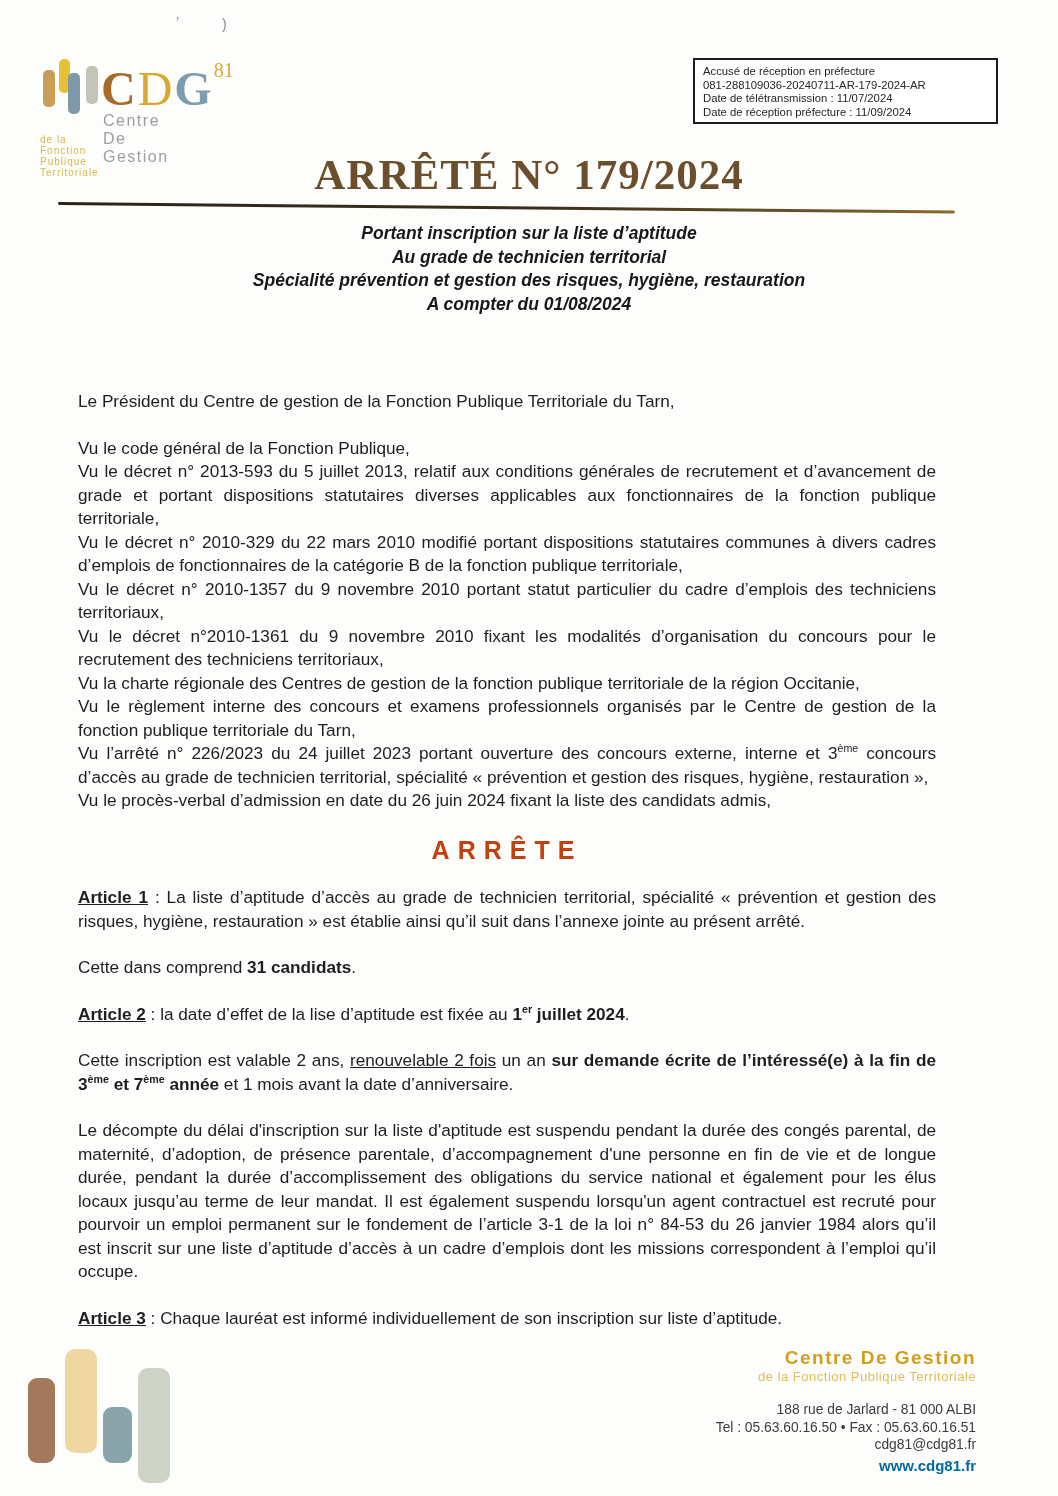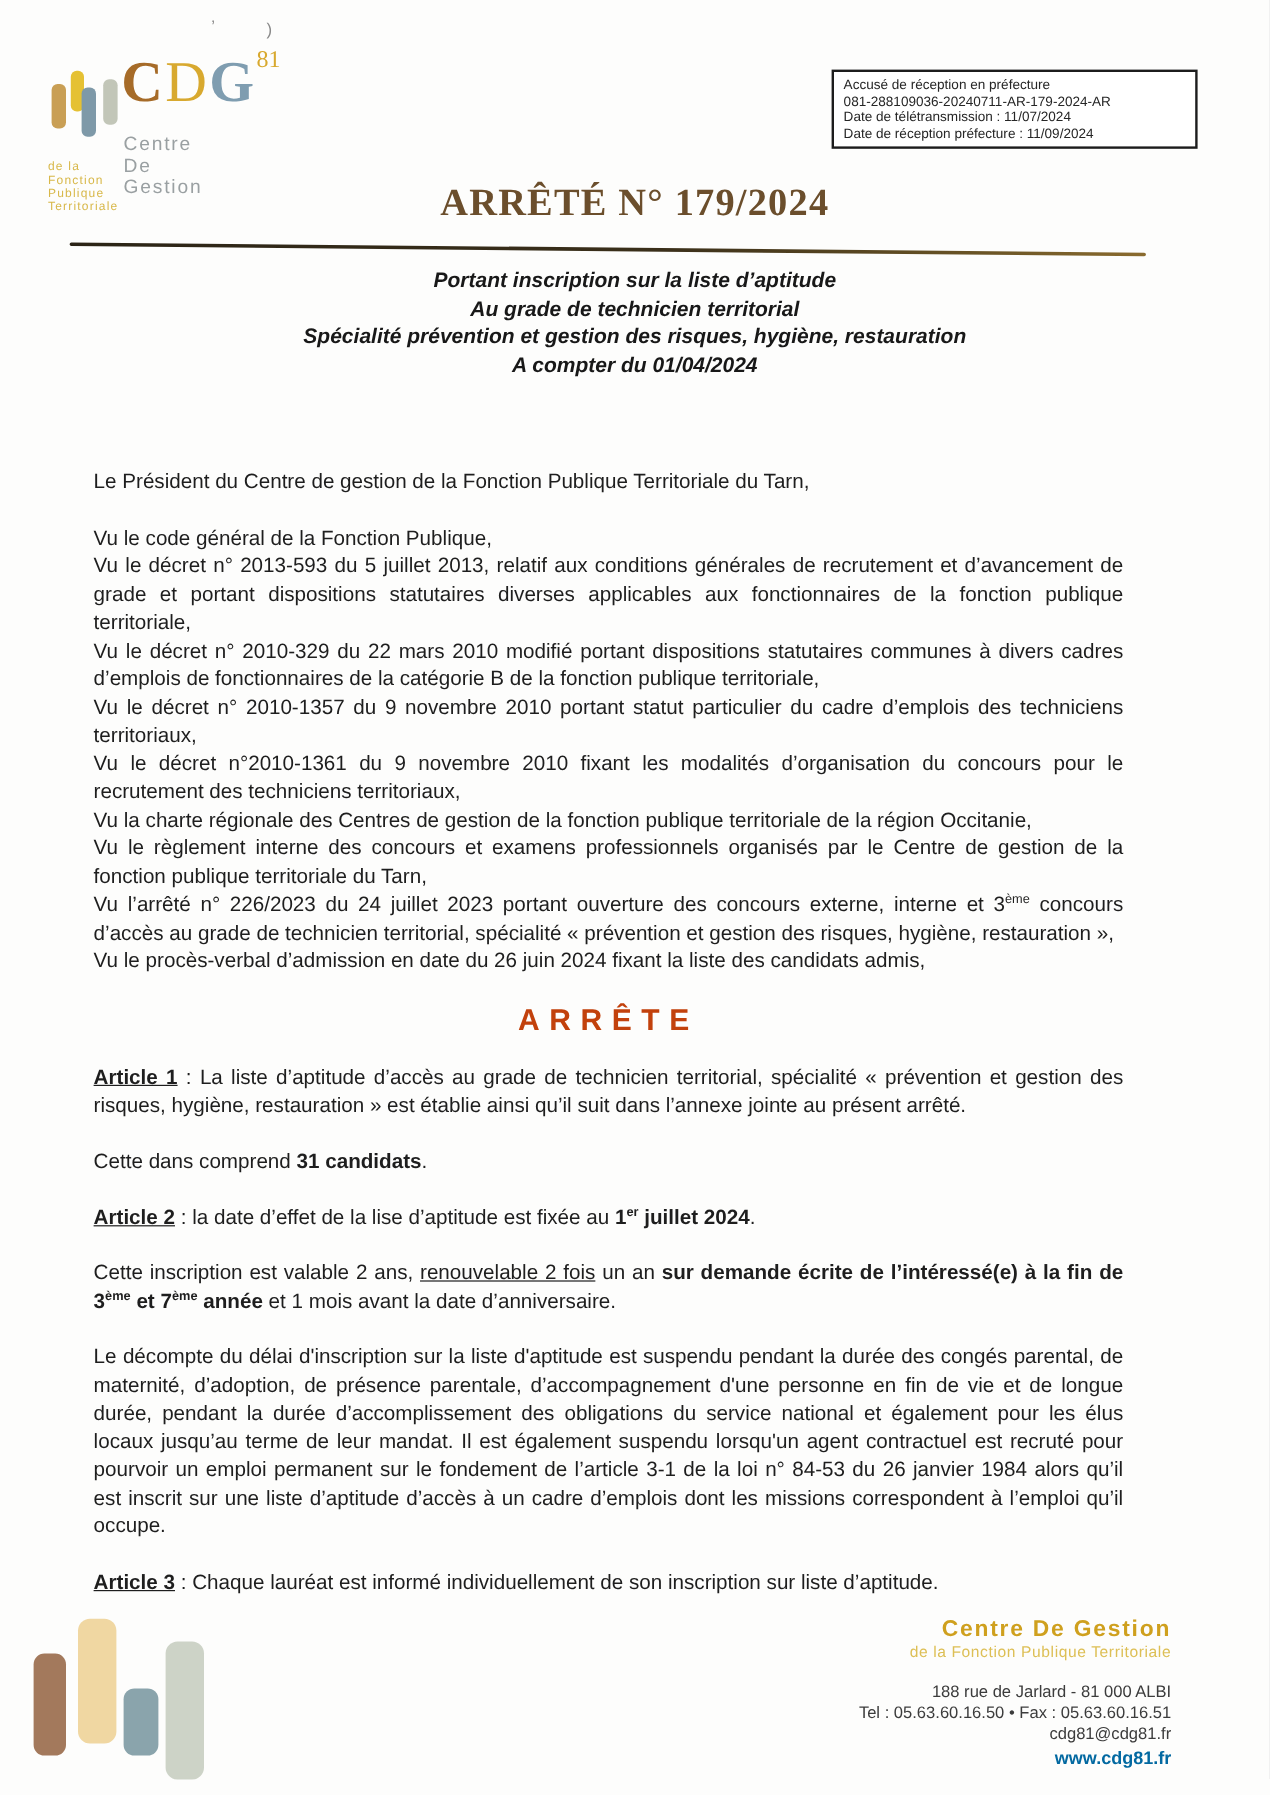--- a/index.html
+++ b/index.html
@@ -19,42 +19,42 @@
   .artifact.m1 { left:176px; top:14px; }
   .artifact.m2 { left:222px; top:16px; }
 
   
   .logo-top { position:absolute; left:0; top:0; }
   .bar { position:absolute; border-radius:5px; }
   .lt-bar1 { left:43px; top:70px; width:12px; height:37px; background:#c99f55; }
   .lt-bar2 { left:59px; top:59px; width:11px; height:34px; background:#e5c133; }
   .lt-bar3 { left:68px; top:73px; width:12px; height:41px; background:#7e99a8; }
   .lt-bar4 { left:86px; top:66px; width:12px; height:38px; background:#c2c6b8; }
-  .logo-letters { position:absolute; left:101px; top:40px; font-family:"Liberation Serif", serif; font-size:48px; font-weight:bold; line-height:1; letter-spacing:2px; }
+  .logo-letters { position:absolute; left:101px; top:60px; font-family:"Liberation Serif", serif; font-size:48px; font-weight:bold; line-height:1; letter-spacing:2px; }
   .logo-letters .lc { color:#a66b28; }
   .logo-letters .ld { color:#d8a92f; font-weight:normal; }
   .logo-letters .lg { color:#7f9db0; }
   .logo-letters .lsup { color:#d8a92f; font-size:20px; font-weight:normal; vertical-align:28px; letter-spacing:0; }
   .logo-name { position:absolute; left:103px; top:112px; font-size:16px; color:#9aa0a2; letter-spacing:1.5px; }
   .logo-tagline { position:absolute; left:40px; top:134px; font-size:10px; color:#d8b84a; letter-spacing:1px; }
 
   
   .stamp {
     position:absolute; left:693px; top:58px; width:305px; height:66px;
     border:2px solid #1c1c1c; background:#ffffff;
     padding:5px 8px 20px 8px;
     font-size:11.3px; line-height:13.5px; color:#262626;
   }
 
   
   .doc-title {
     position:absolute; left:0; top:150px; width:100%;
     text-align:center;
     font-family:"Liberation Serif", serif;
-    font-weight:bold; font-size:32px;
+    font-weight:bold; font-size:43px;
     color:#6b4e2c; letter-spacing:1px;
   }
   .title-rule {
     position:absolute; left:58px; top:202px; width:897px; height:3px;
     background:linear-gradient(90deg,#2b2416 0%, #3a2f1a 55%, #6b5526 85%, #8a6b2e 100%);
     transform:rotate(0.55deg); transform-origin:left center;
     border-radius:2px;
   }
   .subtitle {
     position:absolute; left:0; top:222px; width:100%;
@@ -121,21 +121,21 @@
     <div>Date de réception préfecture : 11/09/2024</div>
   </div>
 
   <div class="doc-title">ARRÊTÉ N° 179/2024</div>
   <div class="title-rule"></div>
 
   <div class="subtitle">
     <div>Portant inscription sur la liste d’aptitude</div>
     <div>Au grade de technicien territorial</div>
     <div>Spécialité prévention et gestion des risques, hygiène, restauration</div>
-    <div>A compter du 01/04/2024</div>
+    <div>A compter du 01/08/2024</div>
   </div>
 
   <div class="content">
     <p class="p-gap">Le Président du Centre de gestion de la Fonction Publique Territoriale du Tarn,</p>
 
     <p><span>Vu le code général de la Fonction Publique,</span></p>
     <p><span>Vu le décret n° 2013-593 du 5 juillet 2013, relatif aux conditions générales de recrutement et d’avancement de grade et portant dispositions statutaires diverses applicables aux fonctionnaires de la fonction publique territoriale,</span></p>
     <p><span>Vu le décret n° 2010-329 du 22 mars 2010 modifié portant dispositions statutaires communes à divers cadres d’emplois de fonctionnaires de la catégorie B de la fonction publique territoriale,</span></p>
     <p><span>Vu le décret n° 2010-1357 du 9 novembre 2010 portant statut particulier du cadre d’emplois des techniciens territoriaux,</span></p>
     <p><span>Vu le décret n°2010-1361 du 9 novembre 2010 fixant les modalités d’organisation du concours pour le recrutement des techniciens territoriaux,</span></p>

